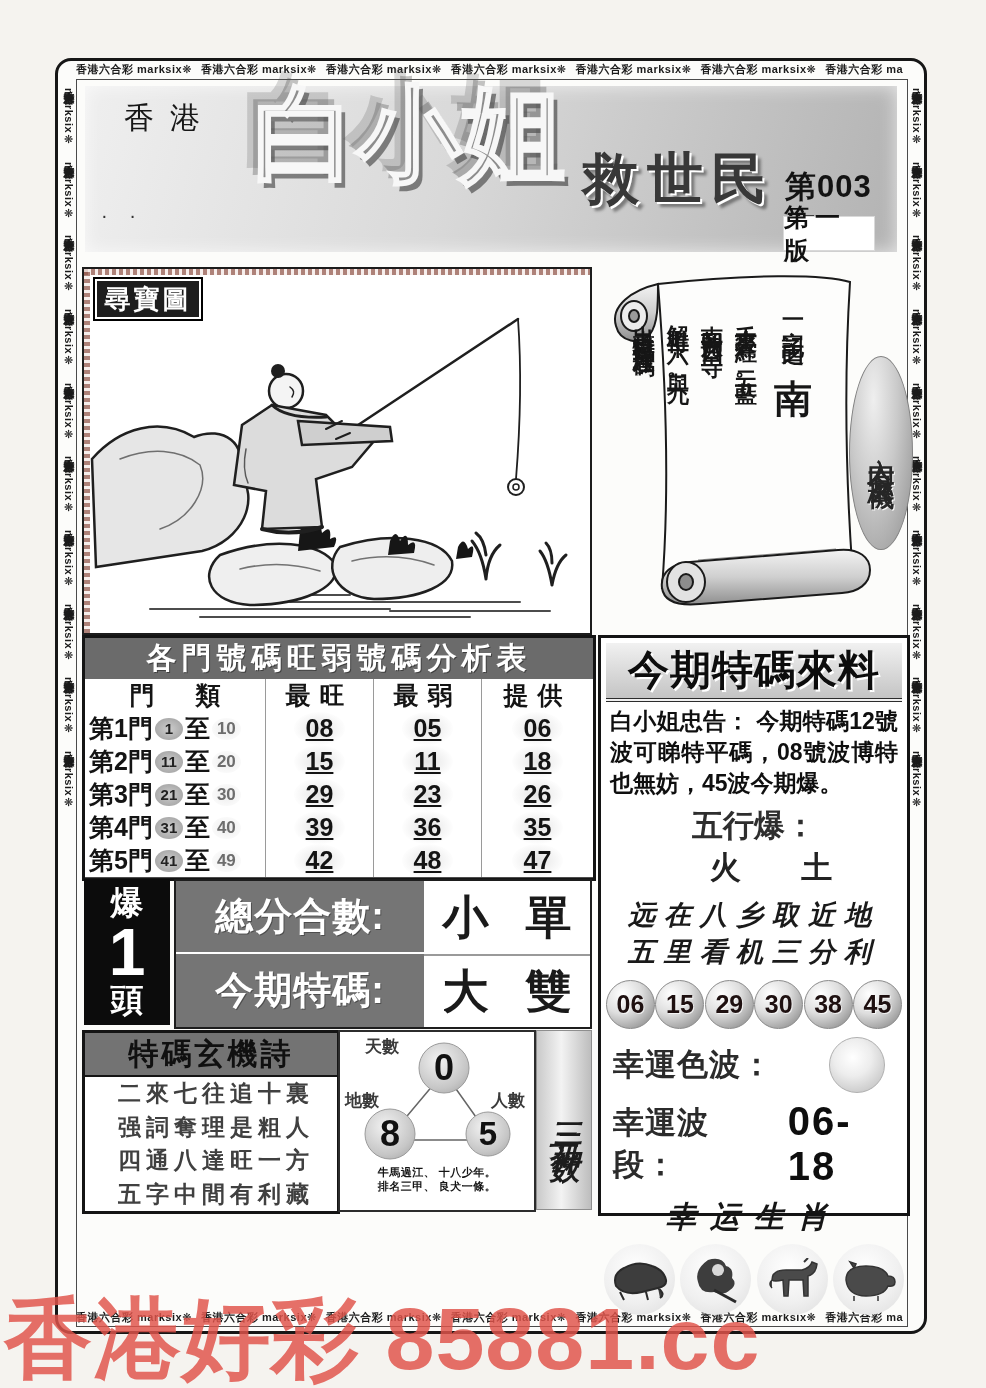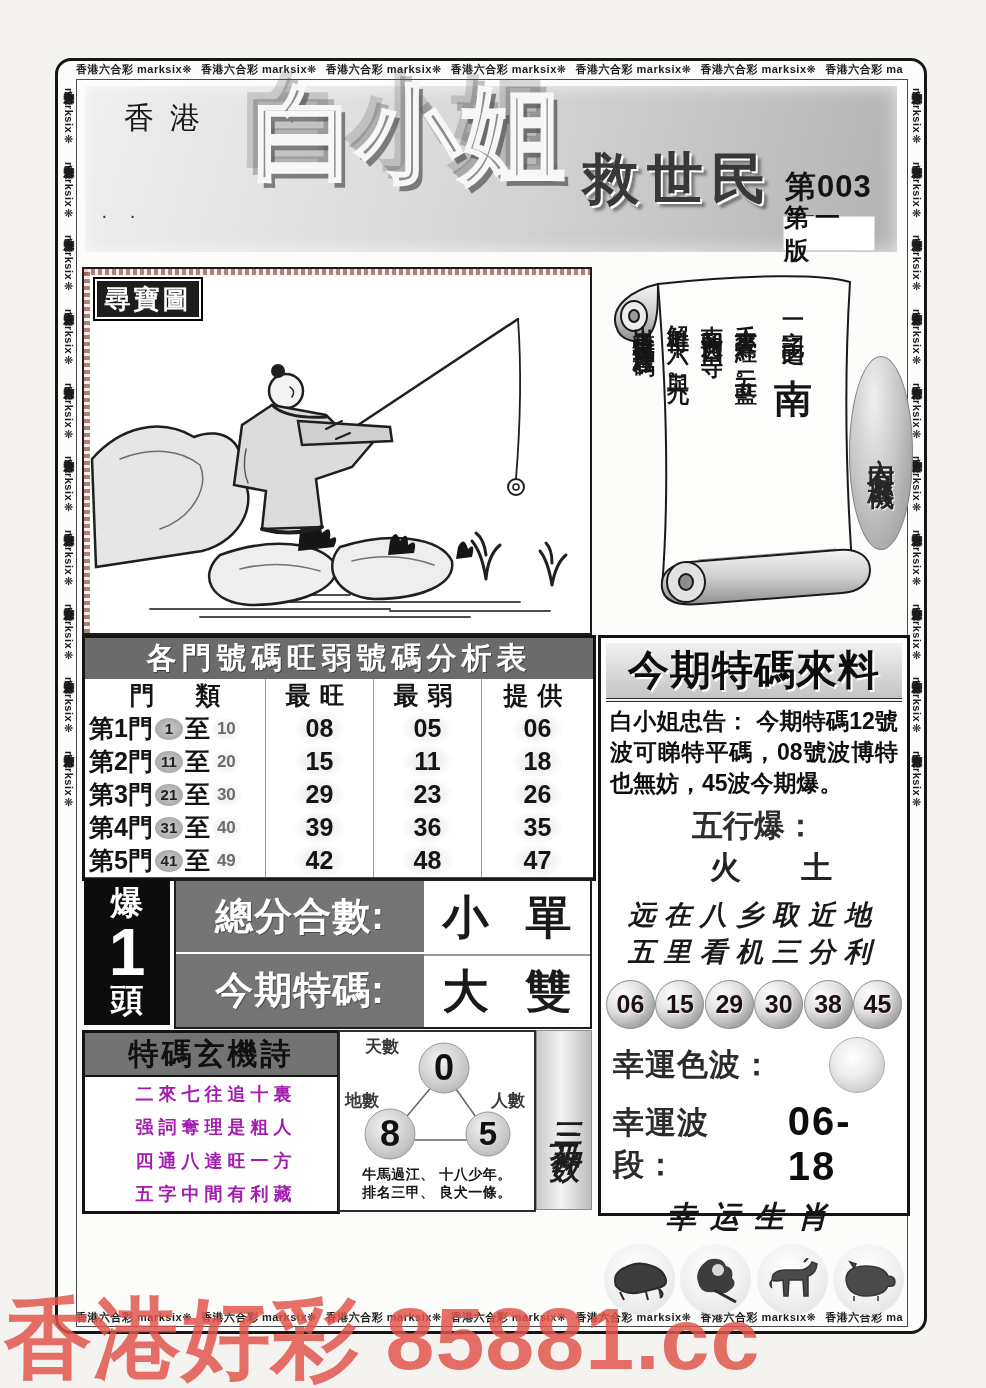--- a/index.html
+++ b/index.html
@@ -49,42 +49,42 @@
   .atable-title{height:42px;background:#6b6b6b;color:#fff;font-size:30px;font-weight:800;letter-spacing:5px;display:flex;align-items:center;justify-content:center;text-shadow:1px 1px 0 #3f3f3f;}
   .tgrid{flex:1;display:grid;grid-template-columns:180px 108px 108px 1fr;}
   .tgrid>div{display:flex;align-items:center;justify-content:center;font-weight:800;color:#141414;}
   .tgrid .c2,.tgrid .c3,.tgrid .c4{border-left:1px solid #9a9a9a;}
   .th{font-size:25px;letter-spacing:9px;}
   .th.gatehdr{justify-content:space-around;padding:0 24px;letter-spacing:0;}
   .gatecell{font-size:25px;justify-content:flex-start !important;padding-left:4px;white-space:nowrap;}
   .circ{display:inline-block;min-width:24px;height:22px;border-radius:50%;background:radial-gradient(#cdcdcd,#9c9c9c);color:#222;font-size:15px;line-height:22px;text-align:center;margin:0 2px;font-weight:700;padding:0 2px;}
   .endnum{color:#6d6d6d;font-size:17px;background:radial-gradient(#ededed,#ffffff);border-radius:50%;padding:1px 5px;margin-left:2px;font-weight:700;}
   .numcell{font-size:25px;}
-  .numcell span{background:radial-gradient(ellipse at 50% 50%,#e4e4e4 0%,rgba(255,255,255,0) 75%);padding:2px 12px;border-radius:50%;}
+  .numcell span{background:radial-gradient(ellipse at 50% 50%,#e4e4e4 0%,rgba(255,255,255,0) 75%);padding:2px 12px;border-radius:50%;text-decoration:underline;}
   .tbar{height:9px;background:#4d4d4d;}
 
   
   .burst{left:84px;top:879px;width:86px;height:146px;background:#0c0c0c;color:#fff;display:flex;flex-direction:column;align-items:center;justify-content:center;}
   .burst .bc{font-size:33px;font-weight:800;line-height:1.05;}
   .burst .bn{font-size:66px;font-weight:900;line-height:.95;}
   .summary{left:174px;top:879px;width:414px;height:146px;border:2px solid #1d1d1d;background:#fff;display:flex;flex-direction:column;}
   .srow{flex:1;display:flex;}
   .slabel{width:248px;background:#757575;color:#fff;font-size:38px;font-weight:800;display:flex;align-items:center;justify-content:center;letter-spacing:1px;text-shadow:1px 1px 0 #4e4e4e;}
   .srow:first-child .slabel{border-bottom:2px solid #fff;}
   .sval{flex:1;display:flex;align-items:center;justify-content:space-around;font-size:46px;font-weight:800;color:#1a1a1a;}
   .srow:last-child .sval{border-top:2px solid #9a9a9a;}
 
   
   .poem{left:82px;top:1030px;width:252px;height:178px;border:3px solid #141414;background:#fff;display:flex;flex-direction:column;}
   .poem-title{height:42px;background:#737373;border-bottom:2px solid #141414;display:flex;align-items:center;justify-content:center;font-size:30px;font-weight:800;letter-spacing:3px;color:#101010;}
-  .poem-line{flex:1;display:flex;align-items:center;justify-content:center;font-size:18px;font-weight:700;letter-spacing:5px;color:#a21caf;padding-left:10px;}
+  .poem-line{flex:1;display:flex;align-items:center;justify-content:center;font-size:23px;font-weight:700;letter-spacing:5px;color:#404040;padding-left:10px;}
 
   
   .trinity{left:338px;top:1030px;width:194px;height:178px;border:2px solid #2c2c2c;background:#fff;}
-  .tcap{width:100%;text-align:center;font-size:14px;font-weight:800;color:#141414;line-height:1.25;letter-spacing:.5px;}
+  .tcap{width:100%;text-align:center;font-size:11px;font-weight:800;color:#141414;line-height:1.25;letter-spacing:.5px;}
   .t-side{left:536px;top:1030px;width:54px;height:178px;background:linear-gradient(90deg,#c9c9c9,#f3f3f3 45%,#bdbdbd);border:1px solid #8e8e8e;display:flex;align-items:center;justify-content:center;}
   .t-side .vert{font-family:"Liberation Serif","DejaVu Serif",serif;font-style:italic;font-size:30px;font-weight:700;color:#1d1d1d;letter-spacing:10px;text-orientation:upright;}
 
   
   .special{left:598px;top:635px;width:306px;height:575px;border:3px solid #141414;background:#fff;display:flex;flex-direction:column;}
   .sp-title{height:56px;margin:5px 5px 0 5px;background:linear-gradient(180deg,#f1f1f1,#c4c4c4);border-bottom:4px double #2c2c2c;display:flex;align-items:center;justify-content:center;font-size:41px;font-weight:900;color:#0d0d0d;letter-spacing:1px;text-shadow:2px 2px 0 #fff;}
   .sp-advice{padding:4px 9px 2px 9px;font-size:23px;font-weight:700;line-height:1.35;color:#0f0f0f;text-align:justify;}
   .sp-five{display:flex;align-items:center;padding:4px 14px 0 14px;font-size:31px;font-weight:800;color:#2e2e2e;flex-direction:column;}
   .sp-five .v{margin-left:34px;word-spacing:52px;color:#222;}
   .sp-hand{padding:8px 4px 2px 4px;text-align:center;font-family:"Liberation Serif","DejaVu Serif",serif;font-style:italic;font-size:27px;font-weight:700;letter-spacing:9px;color:#1a1a1a;line-height:1.35;}

